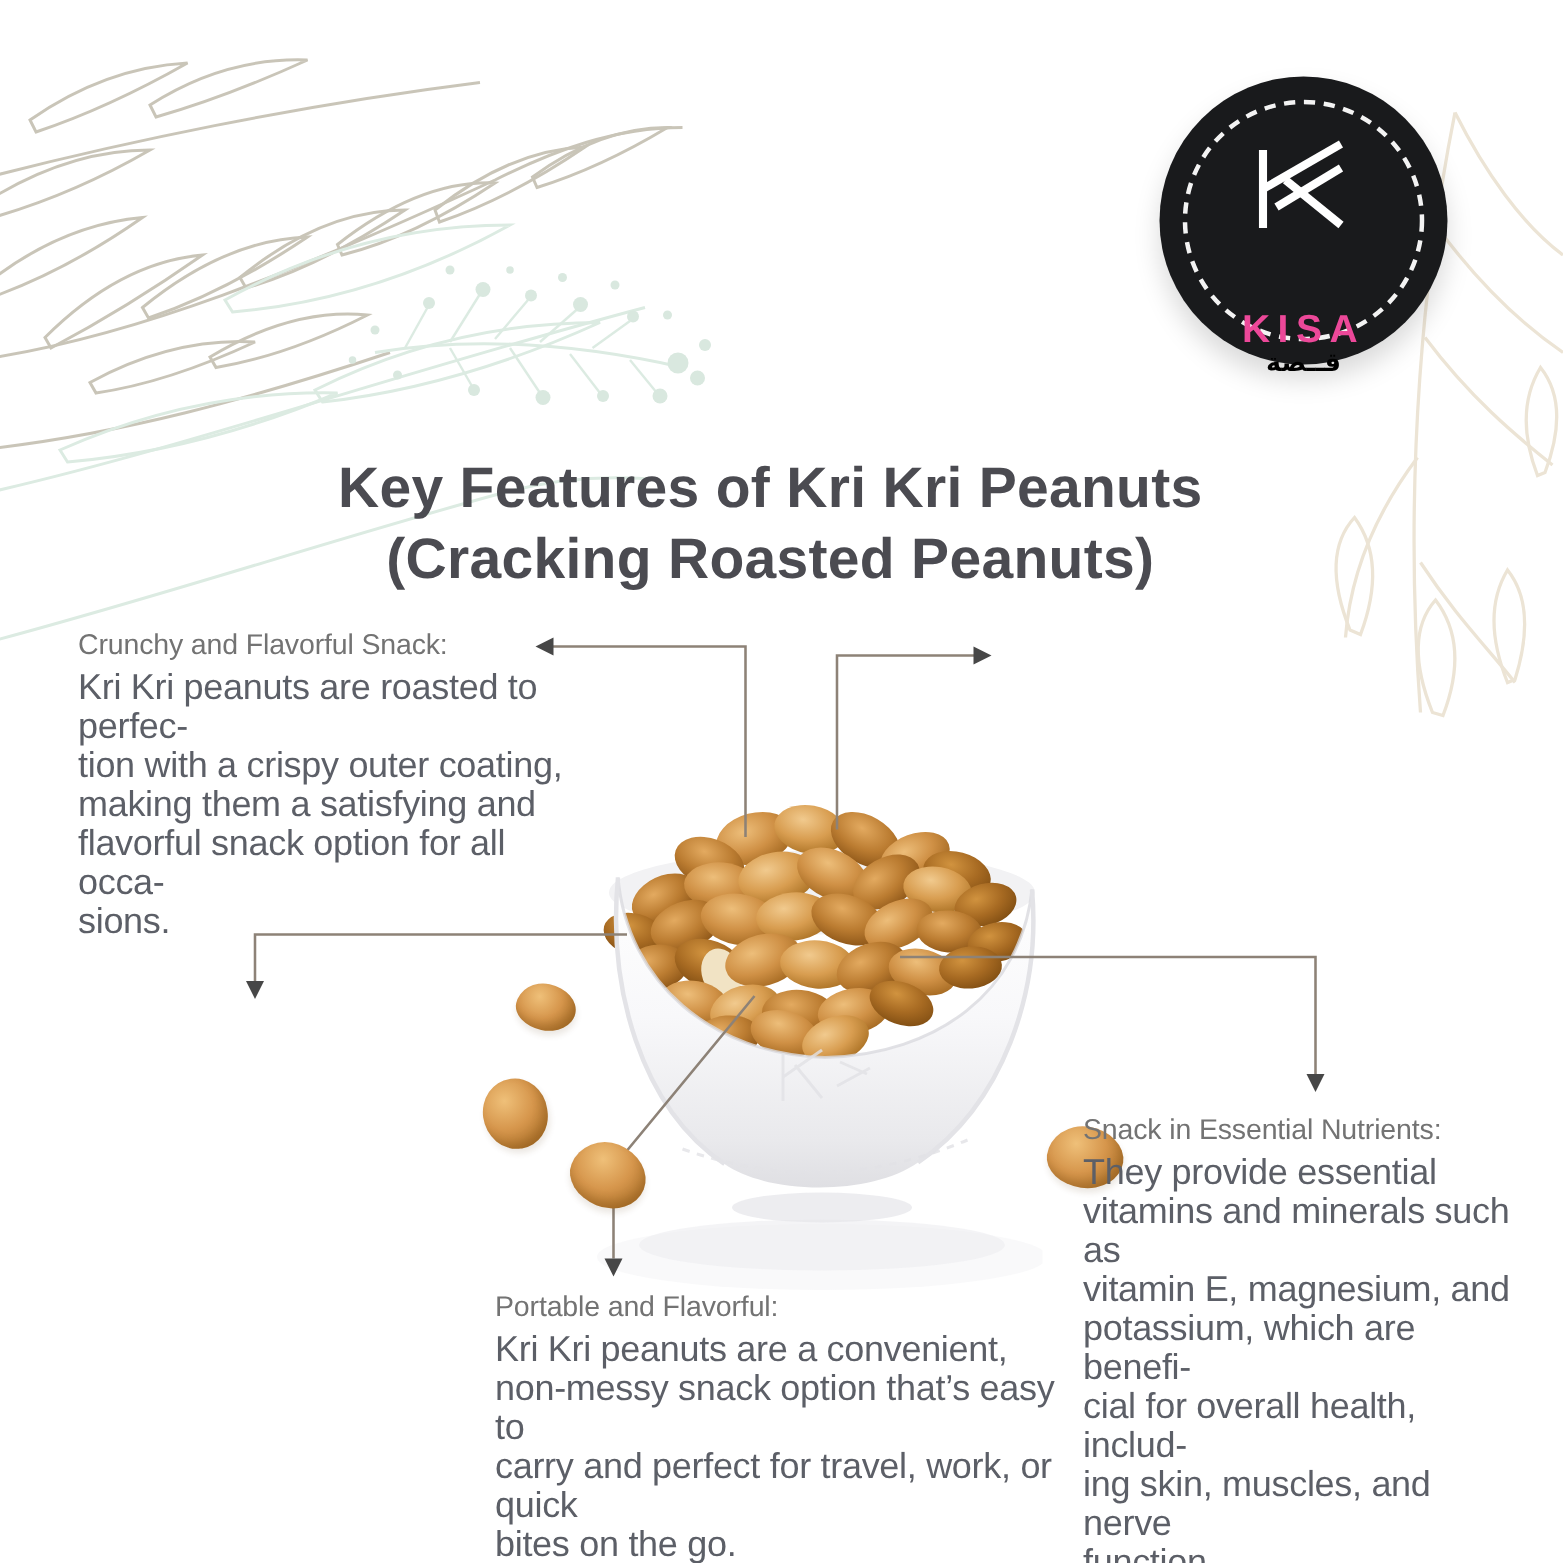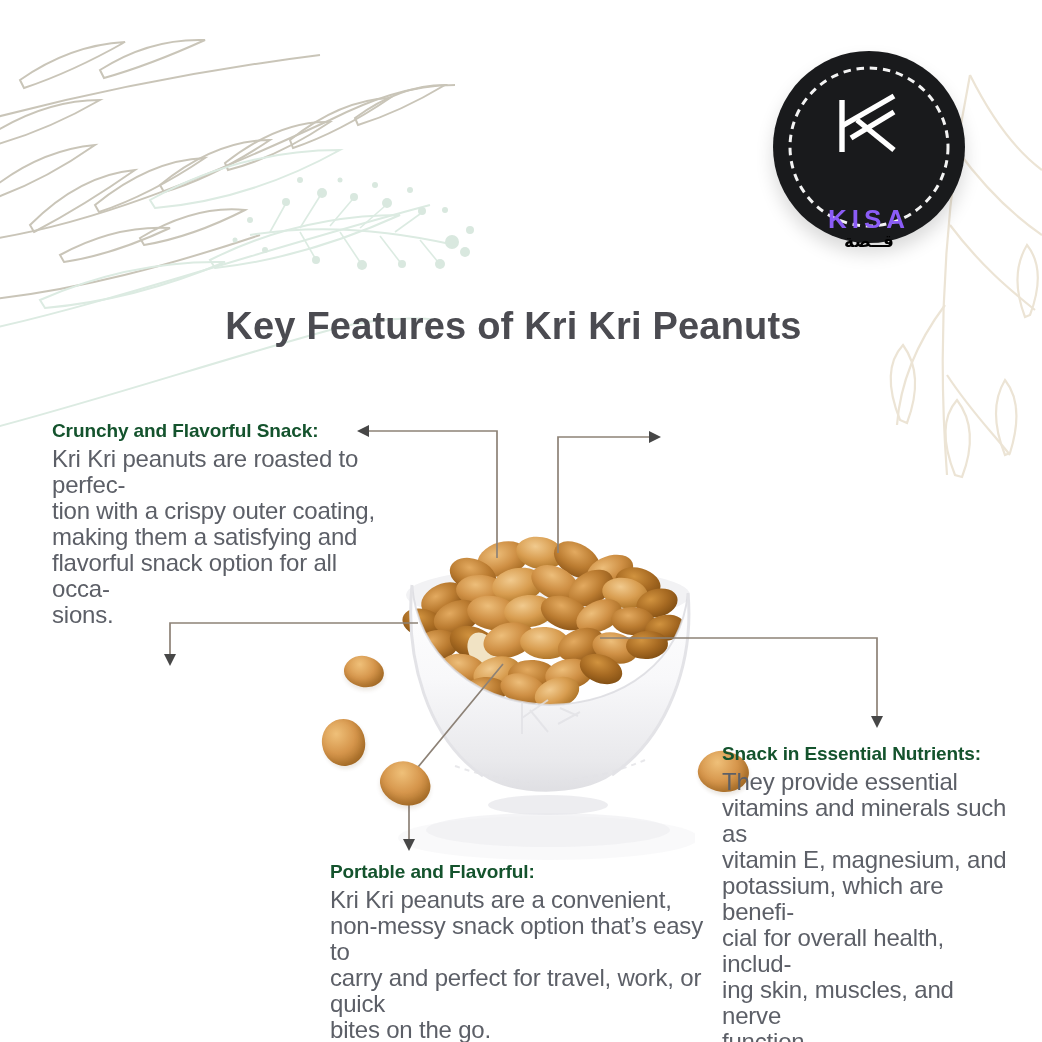--- a/index.html
+++ b/index.html
@@ -13,38 +13,38 @@
   
   .deco{z-index:0;pointer-events:none;}
   
   #title{
     top:303px;left:0;width:1027px;text-align:center;z-index:4;
     color:#4b4b51;font-size:38px;line-height:47px;font-weight:700;letter-spacing:.2px;
   }
   
   .feature{z-index:4;}
   .feature h3{
-    margin:0 0 4px 0;font-size:19px;line-height:23px;font-weight:700;
-    color:#14532d;letter-spacing:-.1px;
+    margin:0 0 4px 0;font-size:19px;line-height:23px;font-weight:400;
+    color:#737373;letter-spacing:-.1px;
   }
   .feature p{
     margin:0;font-size:24px;line-height:26px;font-weight:400;
     color:#5c5f67;letter-spacing:-.2px;white-space:pre-line;
   }
   #feature-crunchy {left:52px;  top:419px; width:345px;}
   #feature-protein {left:682px; top:428px; width:345px;}
   #feature-heart   {left:50px;  top:677px; width:315px;}
   #feature-nutrients{left:722px;top:742px; width:295px;}
   #feature-portable{left:330px; top:860px; width:395px;}
   
   #logo{left:773px;top:51px;width:192px;height:192px;z-index:4;}
   #logo .disc{position:absolute;inset:0;background:#191a1c;border-radius:50%;
     box-shadow:0 10px 18px rgba(0,0,0,.15);}
   #logo .brand{position:absolute;top:155px;left:0;width:192px;text-align:center;
-    color:#8b5cf6;font-size:26px;font-weight:700;letter-spacing:5px;line-height:26px;}
+    color:#ec4899;font-size:26px;font-weight:700;letter-spacing:5px;line-height:26px;}
   #logo .brand-ar{position:absolute;top:182px;left:0;width:192px;text-align:center;
     color:#000000;font-size:17px;font-weight:700;line-height:18px;}
   
   #bowl{left:385px;top:533px;z-index:1;}
   
   #connectors{left:0;top:0;z-index:2;pointer-events:none;}
   
   .peanut{
     z-index:3;border-radius:48% 52% 50% 50%/55% 50% 50% 45%;
     background:radial-gradient(circle at 36% 30%,#efc079 0%,#d6964c 45%,#b1762e 78%,#965d1e 100%);
@@ -146,20 +146,21 @@
         <path d="M15,50 L58,24"></path>
         <path d="M21,32 L58,62"></path>
       </g>
     </svg>
     <div class="brand">KISA</div>
     <div class="brand-ar">قــصة</div>
   </div>
 
   <div id="title" class="abs">
     <div>Key Features of Kri Kri Peanuts</div>
+    <div>(Cracking Roasted Peanuts)</div>
   </div>
 
   <svg id="bowl" class="abs" width="310" height="330" viewBox="0 0 310 330" role="img">
     <defs>
       <radialGradient id="pg1" cx="38%" cy="32%" r="75%">
         <stop offset="0%" stop-color="#edbe7a"></stop>
           <stop offset="55%" stop-color="#cf9045"></stop>
           <stop offset="100%" stop-color="#a36820"></stop>
       </radialGradient>
       <radialGradient id="pg2" cx="38%" cy="32%" r="75%">

